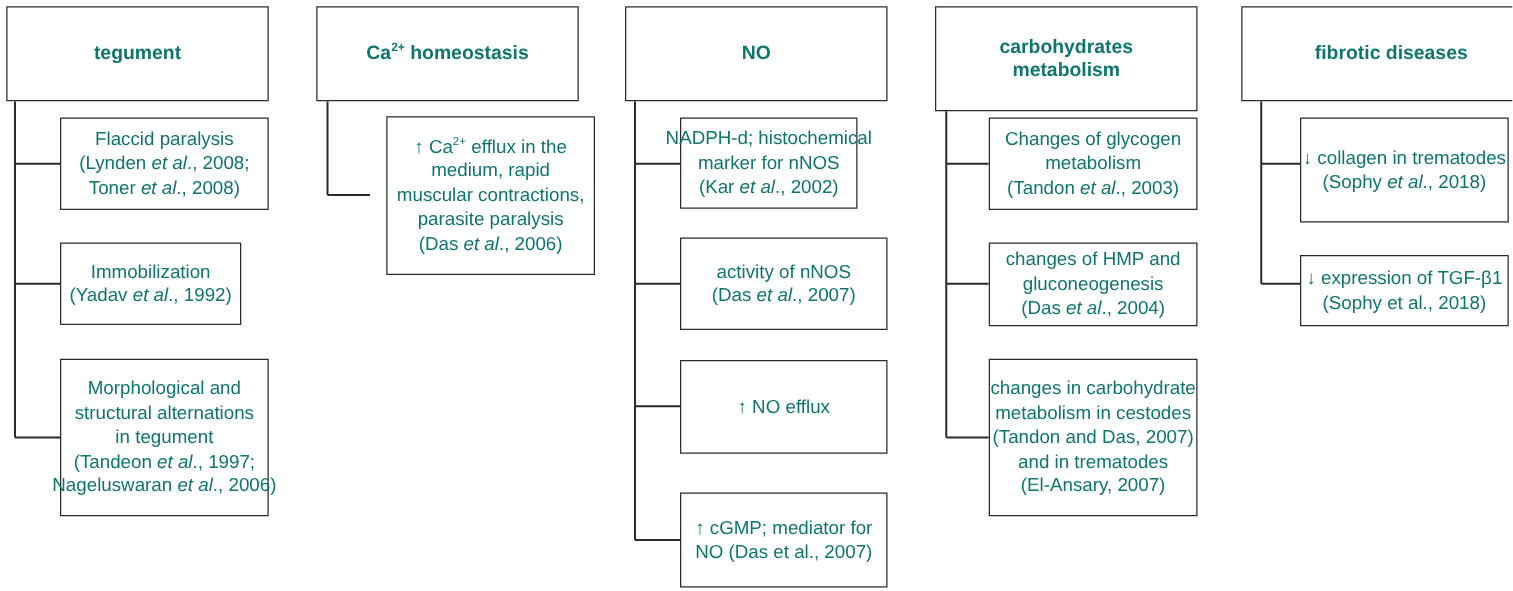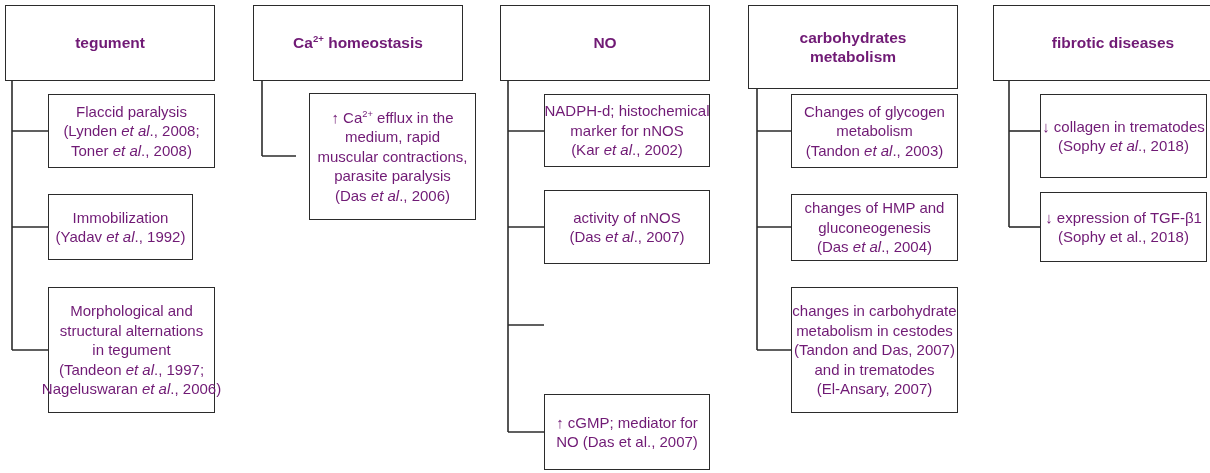--- a/index.html
+++ b/index.html
@@ -6,21 +6,21 @@
     margin: 0;
     padding: 0;
     background: #ffffff;
   }
   #canvas {
     position: relative;
     width: 1210px;
     height: 473px;
     background: #ffffff;
     font-family: "Liberation Sans", "DejaVu Sans", sans-serif;
-    color: #701a75;
+    color: #0f766e;
     overflow: hidden;
   }
   .box {
     position: absolute;
     box-sizing: border-box;
     border: 1.6px solid #2b2b2b;
     background: #ffffff;
     display: flex;
     flex-direction: column;
     align-items: center;
@@ -113,28 +113,31 @@
       <div class="tline"><span>↑ Ca</span><sup>2+</sup><span> efflux in the</span></div>
       <div class="tline"><span>medium, rapid</span></div>
       <div class="tline"><span>muscular contractions,</span></div>
       <div class="tline"><span>parasite paralysis</span></div>
       <div class="tline"><span>(Das </span><span style="font-style: italic;">et al</span><span>., 2006)</span></div>
     </div>
 
   <div class="box header" style="left:500px;top:5px;width:210px;height:76px">
       <div class="tline"><span>NO</span></div>
     </div>
-  <div class="box" style="left:544px;top:94px;width:166px;height:73px">
+  <div class="box" style="left:544px;top:94px;width:142px;height:73px">
       <div class="tline"><span>NADPH-d; histochemical</span></div>
       <div class="tline"><span>marker for nNOS</span></div>
       <div class="tline"><span>(Kar </span><span style="font-style: italic;">et al</span><span>., 2002)</span></div>
     </div>
   <div class="box" style="left:544px;top:190px;width:166px;height:74px">
       <div class="tline"><span>activity of nNOS</span></div>
       <div class="tline"><span>(Das </span><span style="font-style: italic;">et al</span><span>., 2007)</span></div>
+    </div>
+  <div class="box" style="left:544px;top:288px;width:166px;height:75px">
+      <div class="tline"><span>↑ NO efflux</span></div>
     </div>
   <div class="box" style="left:544px;top:394px;width:166px;height:76px">
       <div class="tline"><span>↑ cGMP; mediator for</span></div>
       <div class="tline"><span>NO  (Das et al., 2007)</span></div>
     </div>
 
   <div class="box header" style="left:748px;top:5px;width:210px;height:84px">
       <div class="tline"><span>carbohydrates</span></div>
       <div class="tline"><span>metabolism</span></div>
     </div>
@@ -156,18 +159,18 @@
       <div class="tline"><span>(El-Ansary, 2007)</span></div>
     </div>
 
   <div class="box header" style="left:993px;top:5px;width:240px;height:76px">
       <div class="tline"><span>fibrotic diseases</span></div>
     </div>
   <div class="box" style="left:1040px;top:94px;width:167px;height:84px">
       <div class="tline"><span>↓ collagen in trematodes</span></div>
       <div class="tline"><span>(Sophy </span><span style="font-style: italic;">et al</span><span>., 2018)</span></div>
     </div>
-  <div class="box" style="left:1040px;top:192px;width:167px;height:70px">
+  <div class="box" style="left:1040px;top:204px;width:167px;height:57px">
       <div class="tline"><span>↓ expression of TGF-β1</span></div>
       <div class="tline"><span>(Sophy et al., 2018)</span></div>
     </div>
 
 </div>
 
 </body></html>

